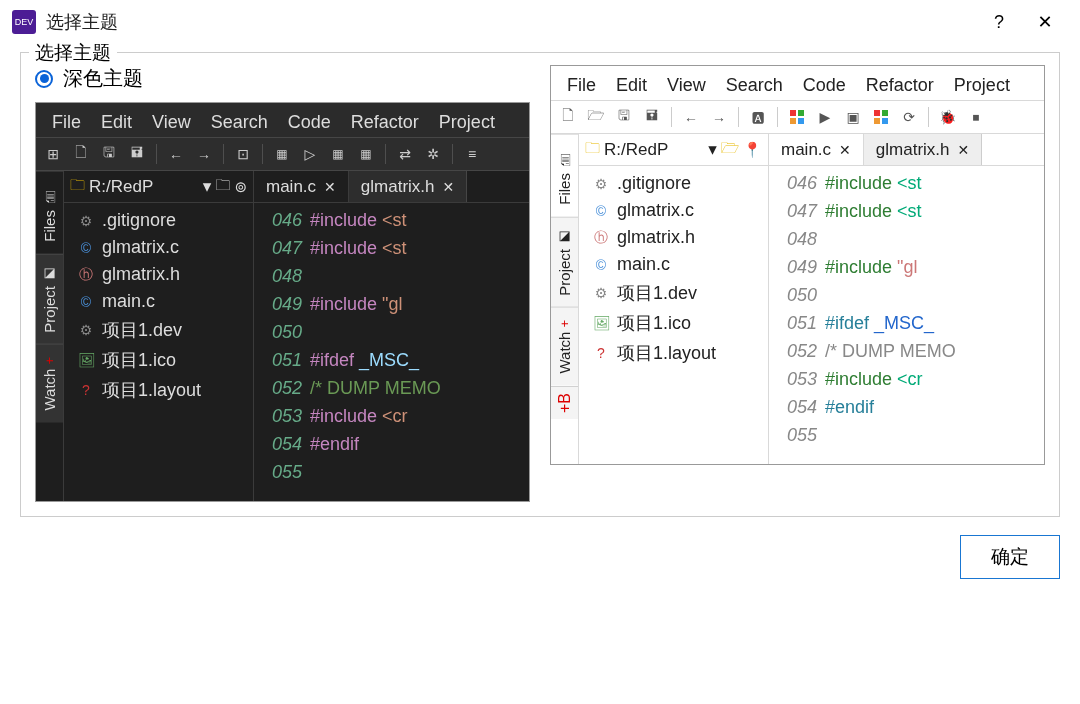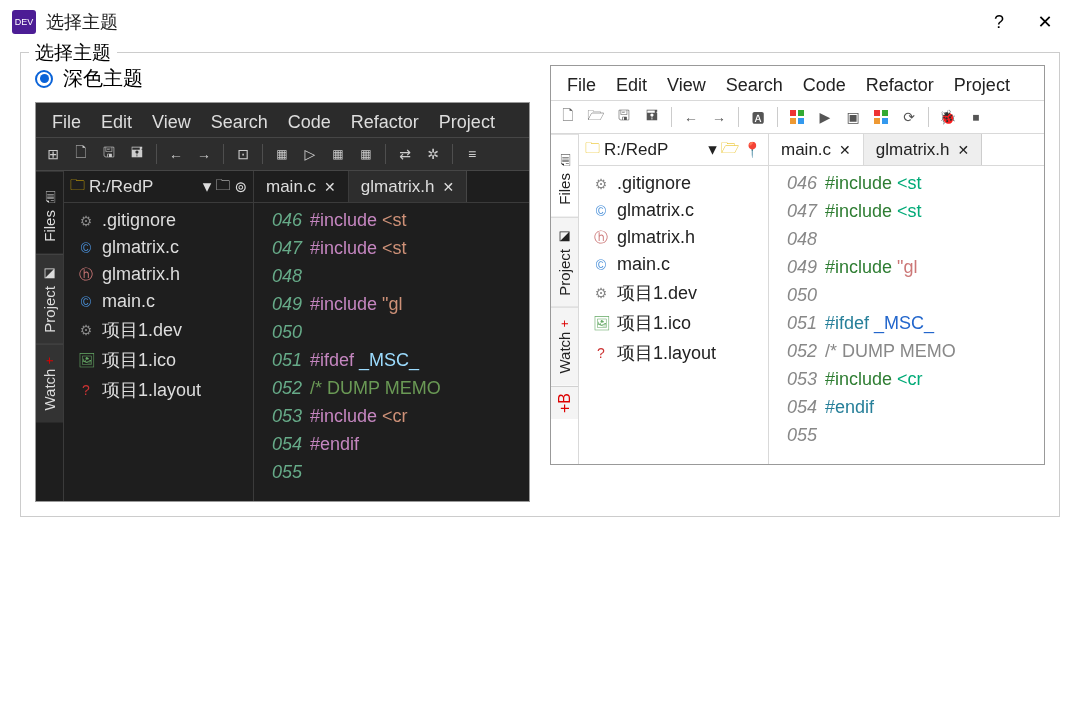--- a/index.html
+++ b/index.html
@@ -365,13 +365,16 @@
                 <div class="code" id="code-light"><div class="ln"><span class="kw inc">#include</span> <span class="str">&lt;st</span></div><div class="ln"><span class="kw inc">#include</span> <span class="str">&lt;st</span></div><div class="ln"></div><div class="ln"><span class="kw inc">#include</span> <span class="str q">"gl</span></div><div class="ln"></div><div class="ln"><span class="kw">#ifdef</span> <span class="mac">_MSC_</span></div><div class="ln"><span class="cmt">/* DUMP MEMO</span></div><div class="ln"><span class="kw inc">#include</span> <span class="str">&lt;cr</span></div><div class="ln"><span class="kw">#endif</span></div><div class="ln"></div></div>
               </div>
             </div>
           </div>
         </div>
       </div>
     </div>
   </div>
 
 
+  <div class="btn-row">
+    <button class="ok-btn">确定</button>
+  </div>
 </div>
 
 </body></html>

